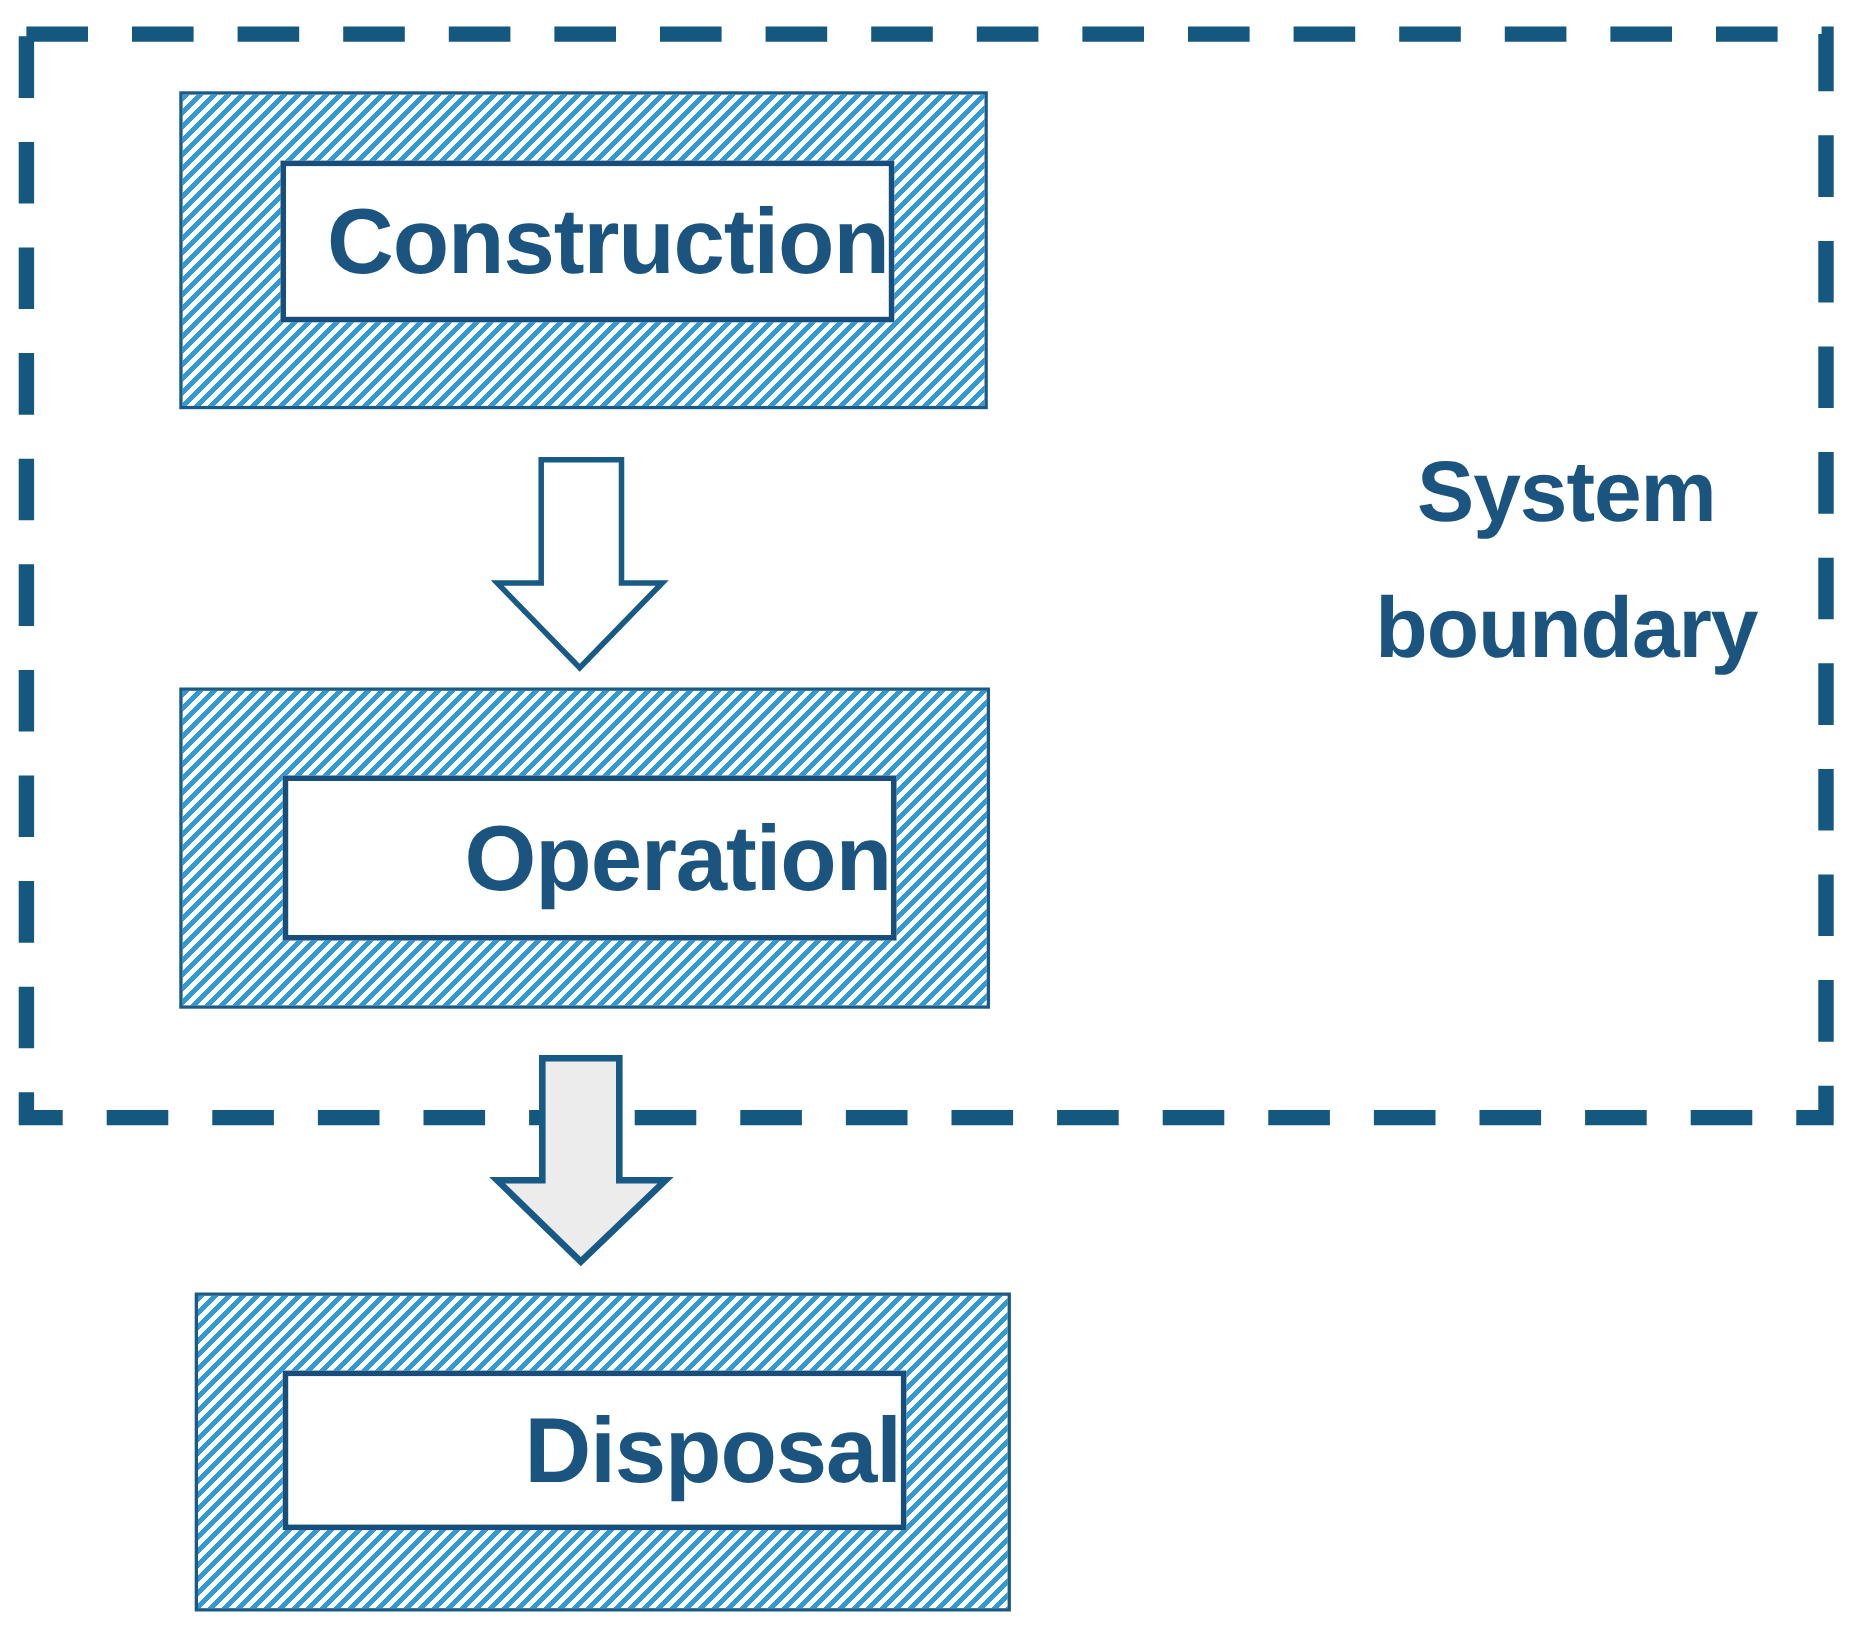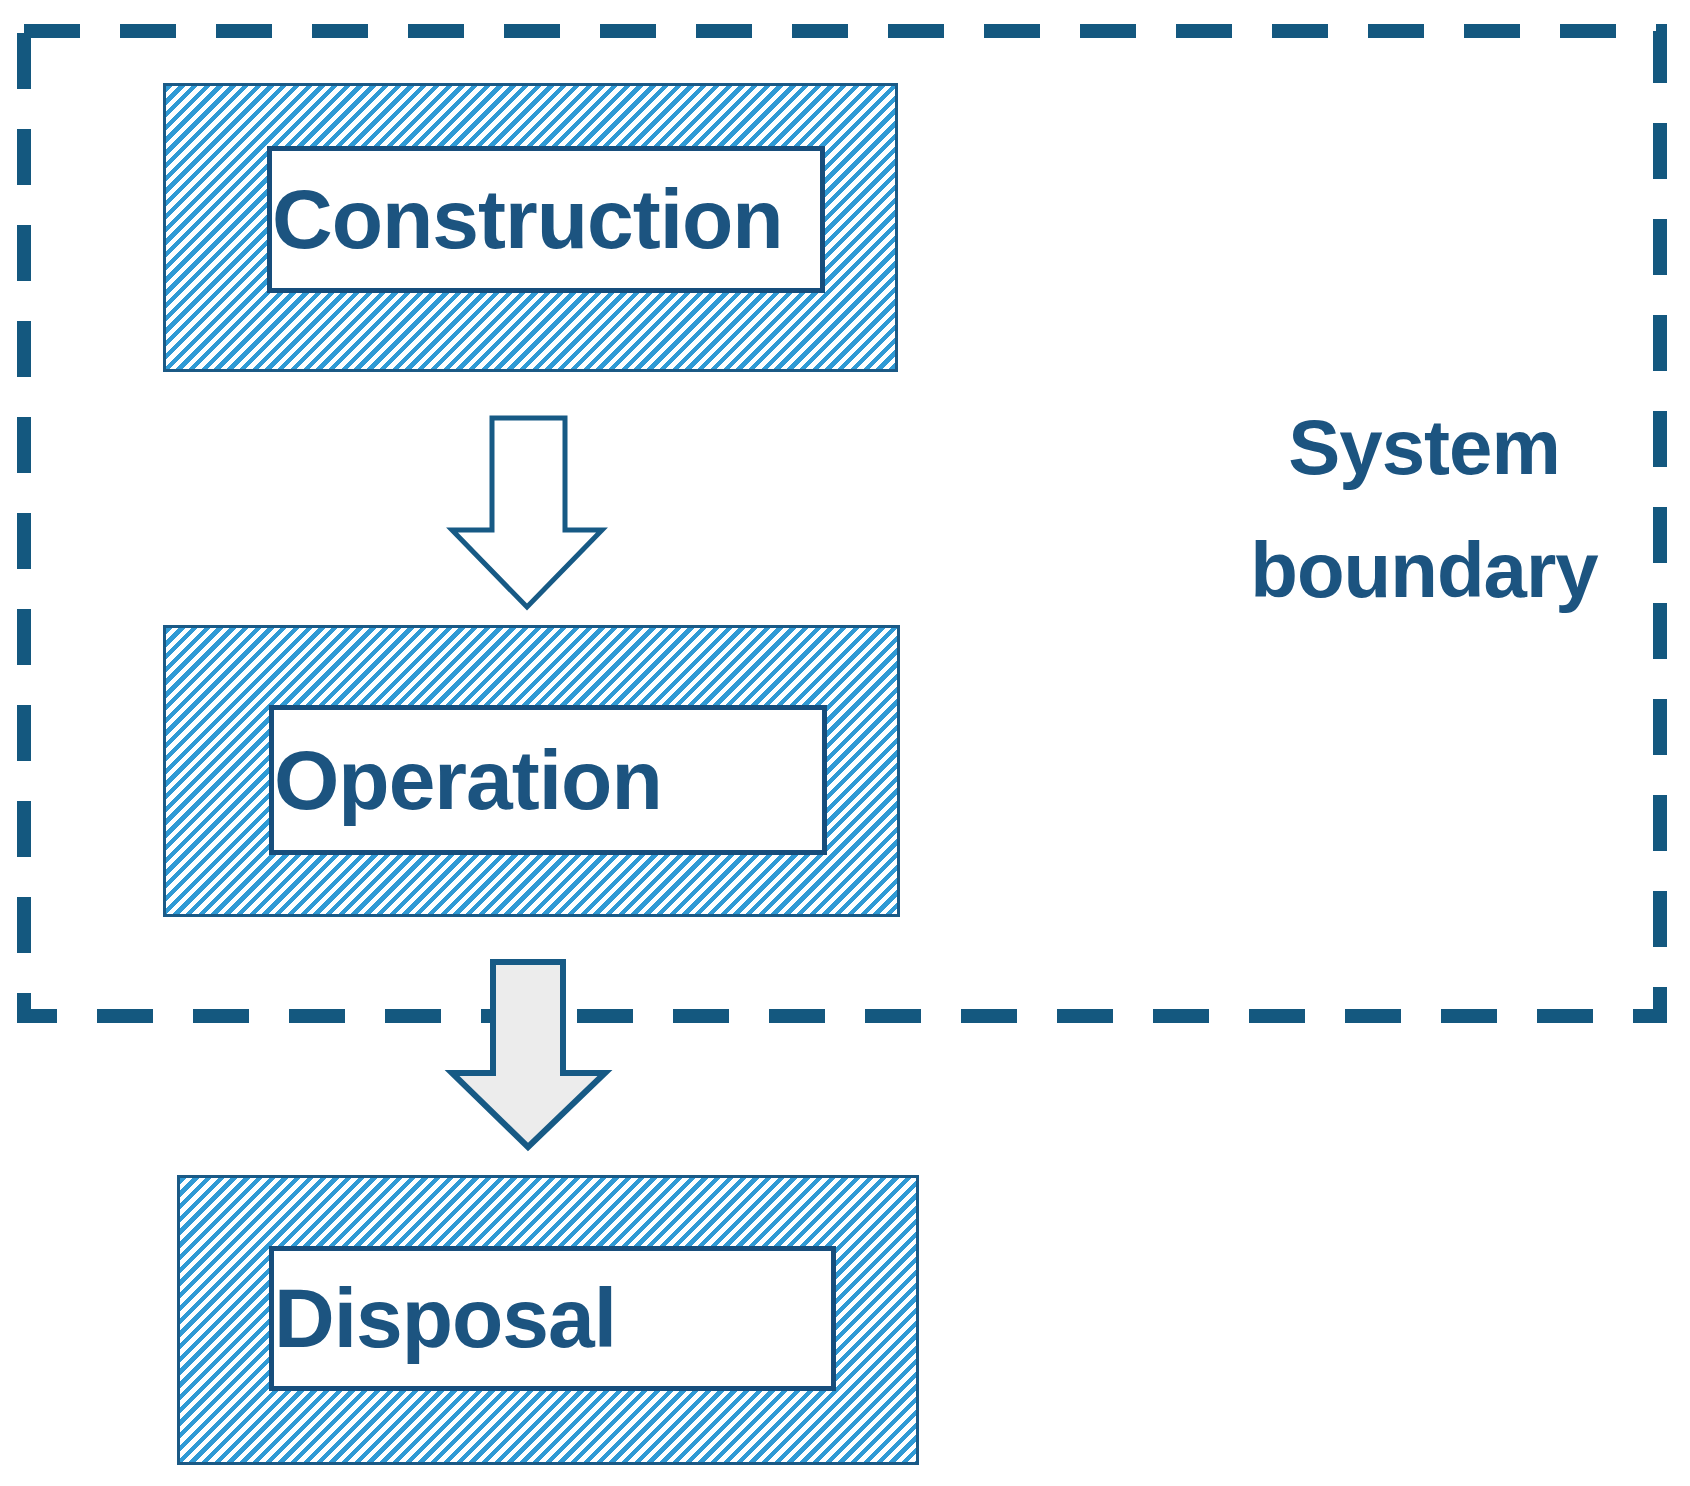--- a/index.html
+++ b/index.html
@@ -42,22 +42,21 @@
       #ffffff 9px
     );
   }
   .stage-inner {
     position: absolute;
     box-sizing: border-box;
     border: 5px solid var(--inner-border, #174E7C);
     background: #ffffff;
     display: flex;
     align-items: center;
-    justify-content: flex-start;
-    margin-left: 12px;
+    justify-content: flex-end;
   }
   .stage-label {
     font-size: 84px;
     font-weight: 700;
     letter-spacing: -1px;
     color: var(--navy-text, #1C5480);
     white-space: nowrap;
   }
   
   .stage-construction { left: 163px; top: 83px; width: 735px; height: 289px; }

